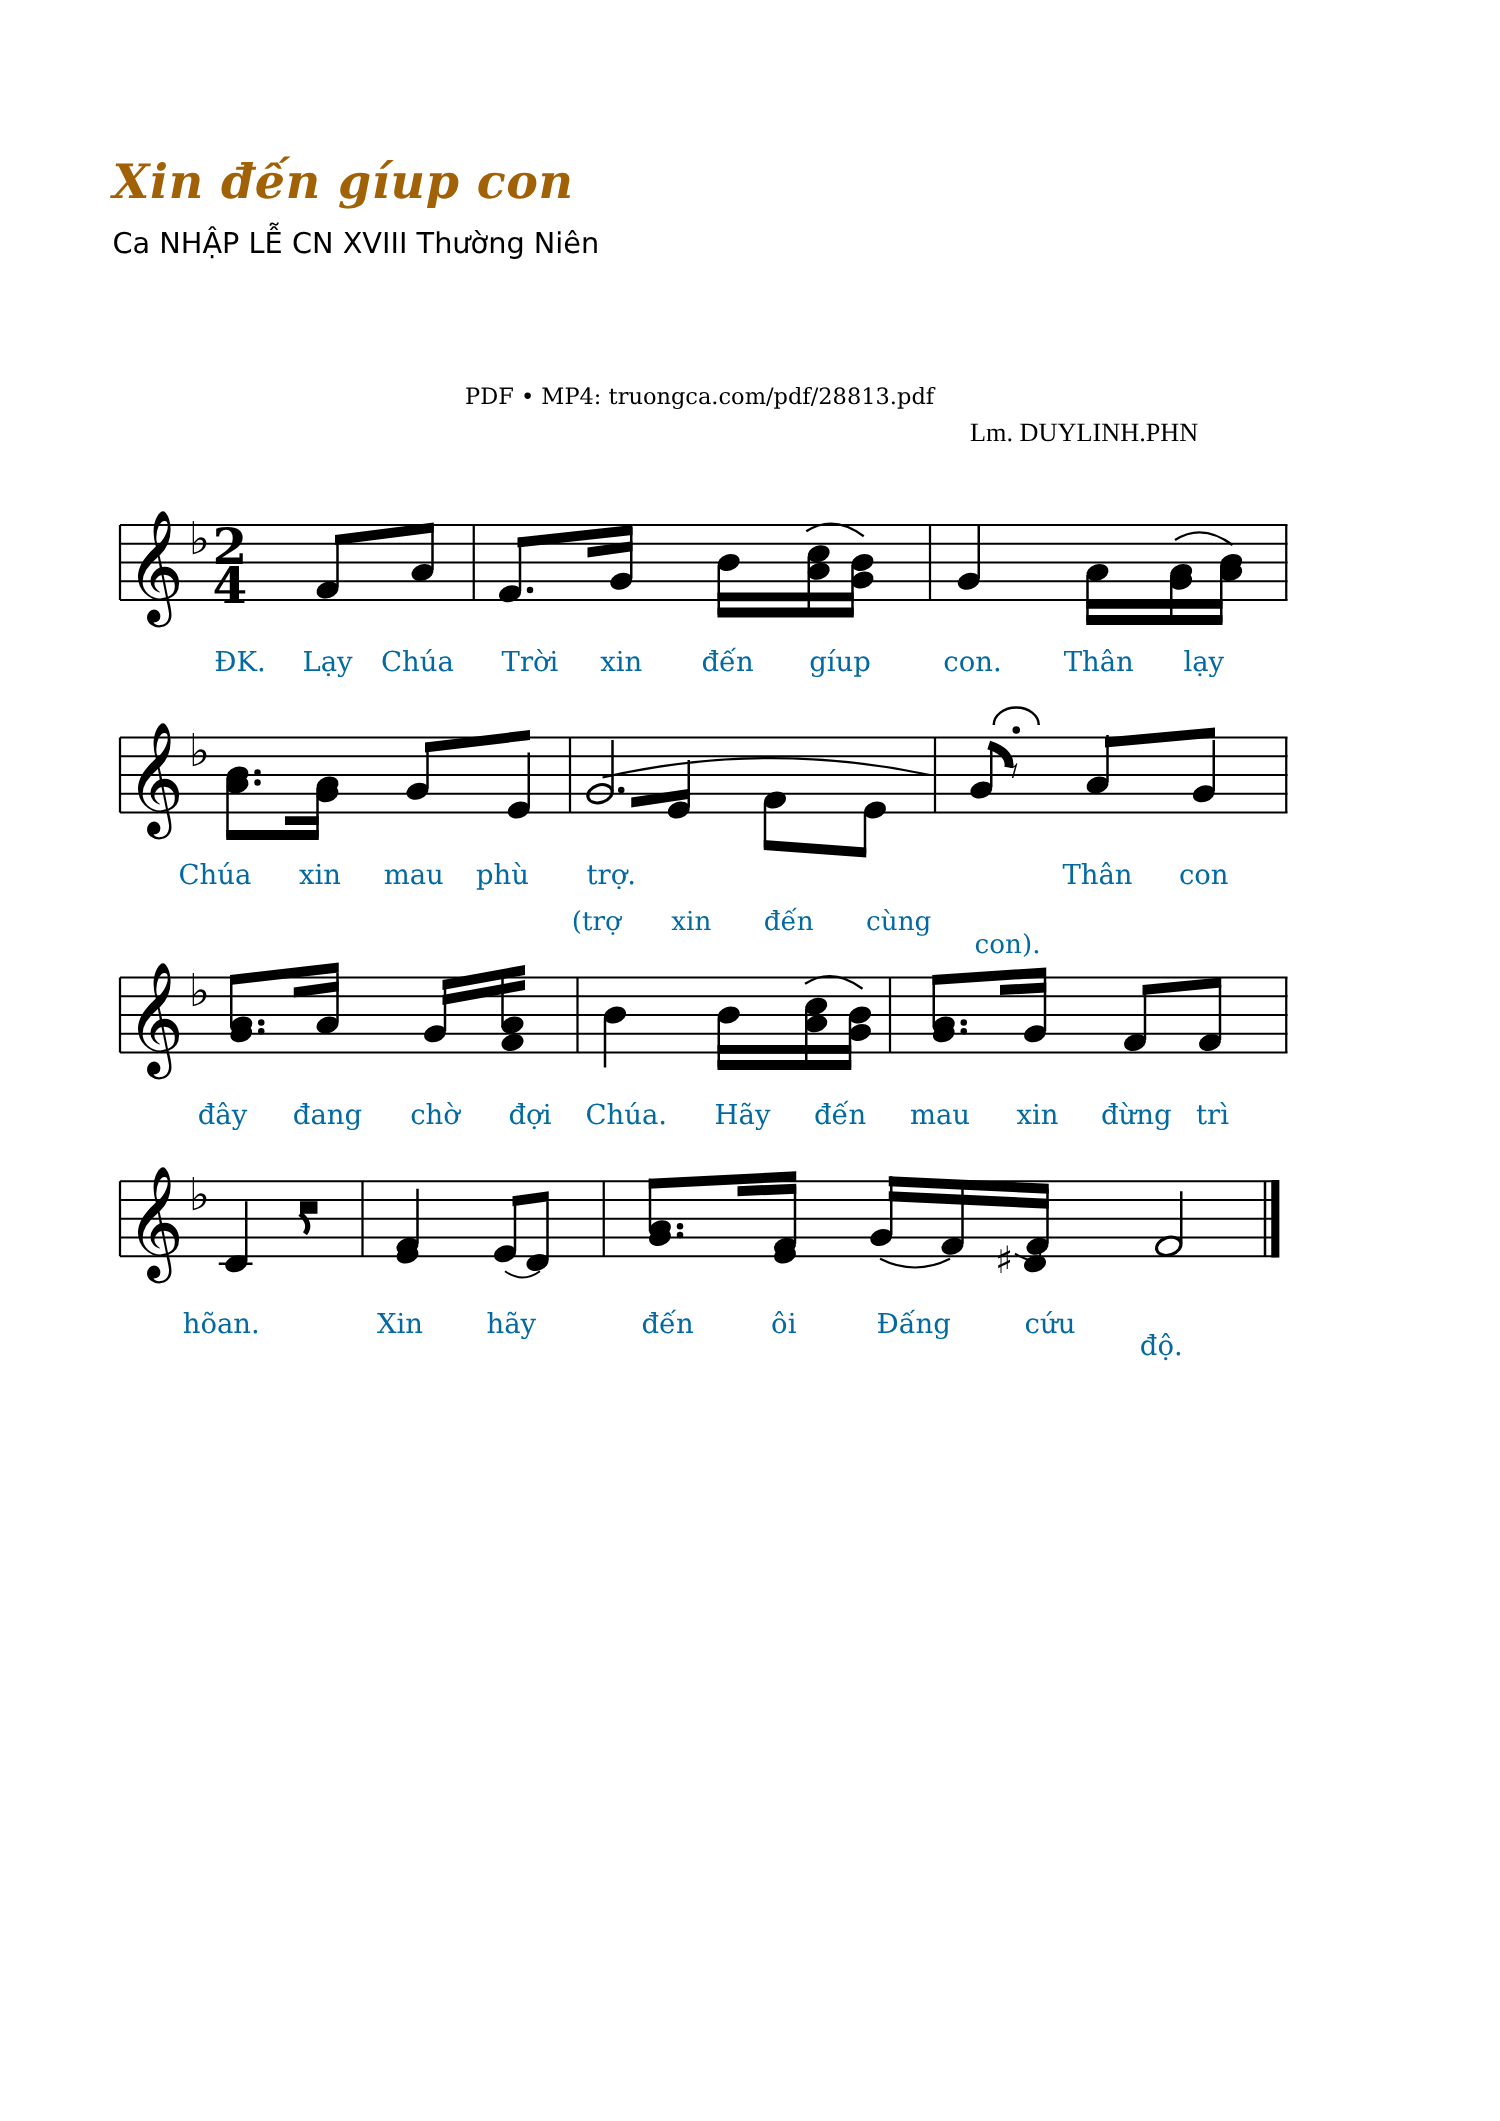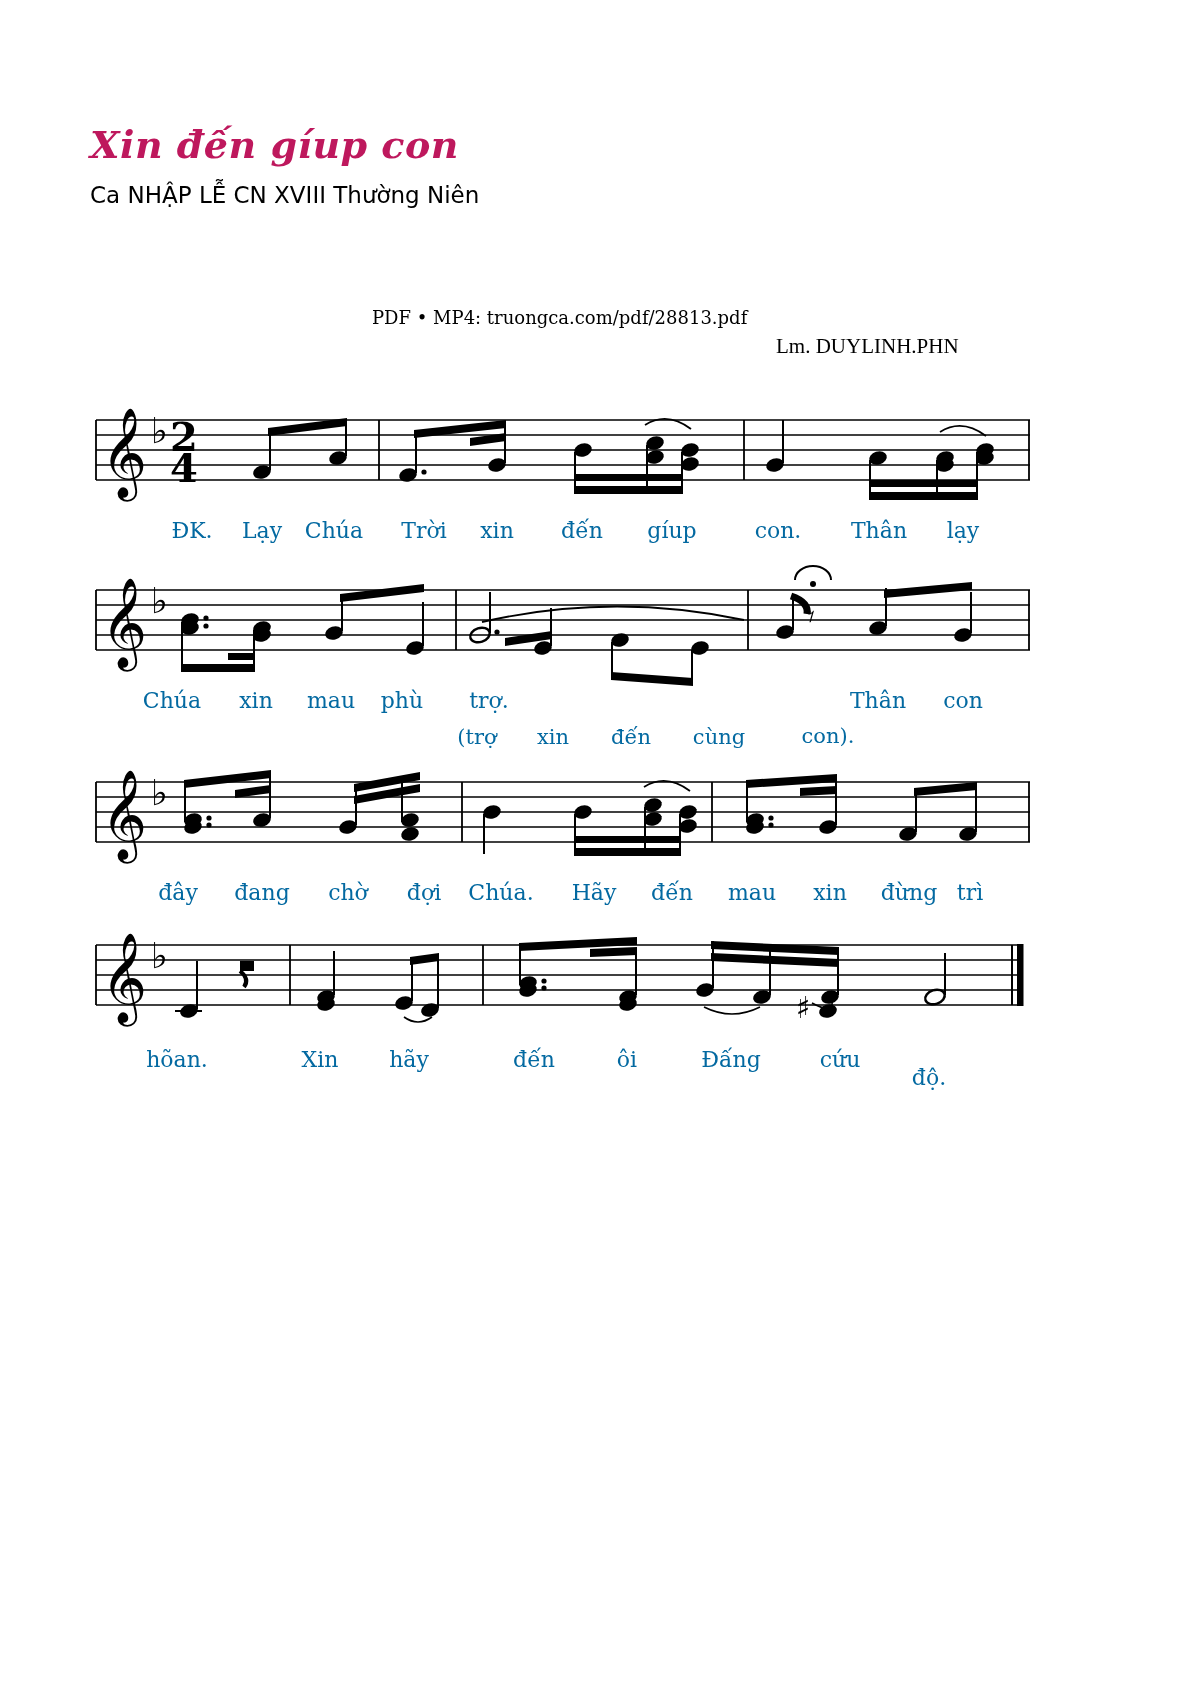--- a/index.html
+++ b/index.html
@@ -23,21 +23,21 @@
   }
   .title {
     position: absolute;
     left: 90px;
     top: 122px;
     font-family: "DejaVu Serif", serif;
     font-weight: bold;
     font-style: italic;
     font-size: 38px;
     letter-spacing: 0.5px;
-    color: #be185d;
+    color: #a16207;
     white-space: nowrap;
   }
   .subtitle {
     position: absolute;
     left: 90px;
     top: 182px;
     font-family: "DejaVu Sans", sans-serif;
     font-size: 23px;
     color: #000;
     white-space: nowrap;
@@ -253,21 +253,21 @@
     <div class="lyric" style="left:331px; top:118px;">mau</div>
     <div class="lyric" style="left:402px; top:118px;">phù</div>
     <div class="lyric" style="left:489px; top:118px;">trợ.</div>
     <div class="lyric" style="left:878px; top:118px;">Thân</div>
     <div class="lyric" style="left:963px; top:118px;">con</div>
 
     <div class="lyric secondary" style="left:477px; top:155px;">(trợ</div>
     <div class="lyric secondary" style="left:553px; top:155px;">xin</div>
     <div class="lyric secondary" style="left:631px; top:155px;">đến</div>
     <div class="lyric secondary" style="left:719px; top:155px;">cùng</div>
-    <div class="lyric secondary" style="left:806px; top:154px;margin-left:22px;">con).</div>
+    <div class="lyric secondary" style="left:806px; top:173px;">con).</div>
   </div>
 
   <div class="system" style="top:762px; height:155px;">
     <svg width="1200" height="155" viewBox="0 0 1200 155">
       <g stroke="#000" stroke-width="1.6">
         <line x1="96" y1="20" x2="1030" y2="20"></line>
         <line x1="96" y1="35" x2="1030" y2="35"></line>
         <line x1="96" y1="50" x2="1030" y2="50"></line>
         <line x1="96" y1="65" x2="1030" y2="65"></line>
         <line x1="96" y1="80" x2="1030" y2="80"></line>

